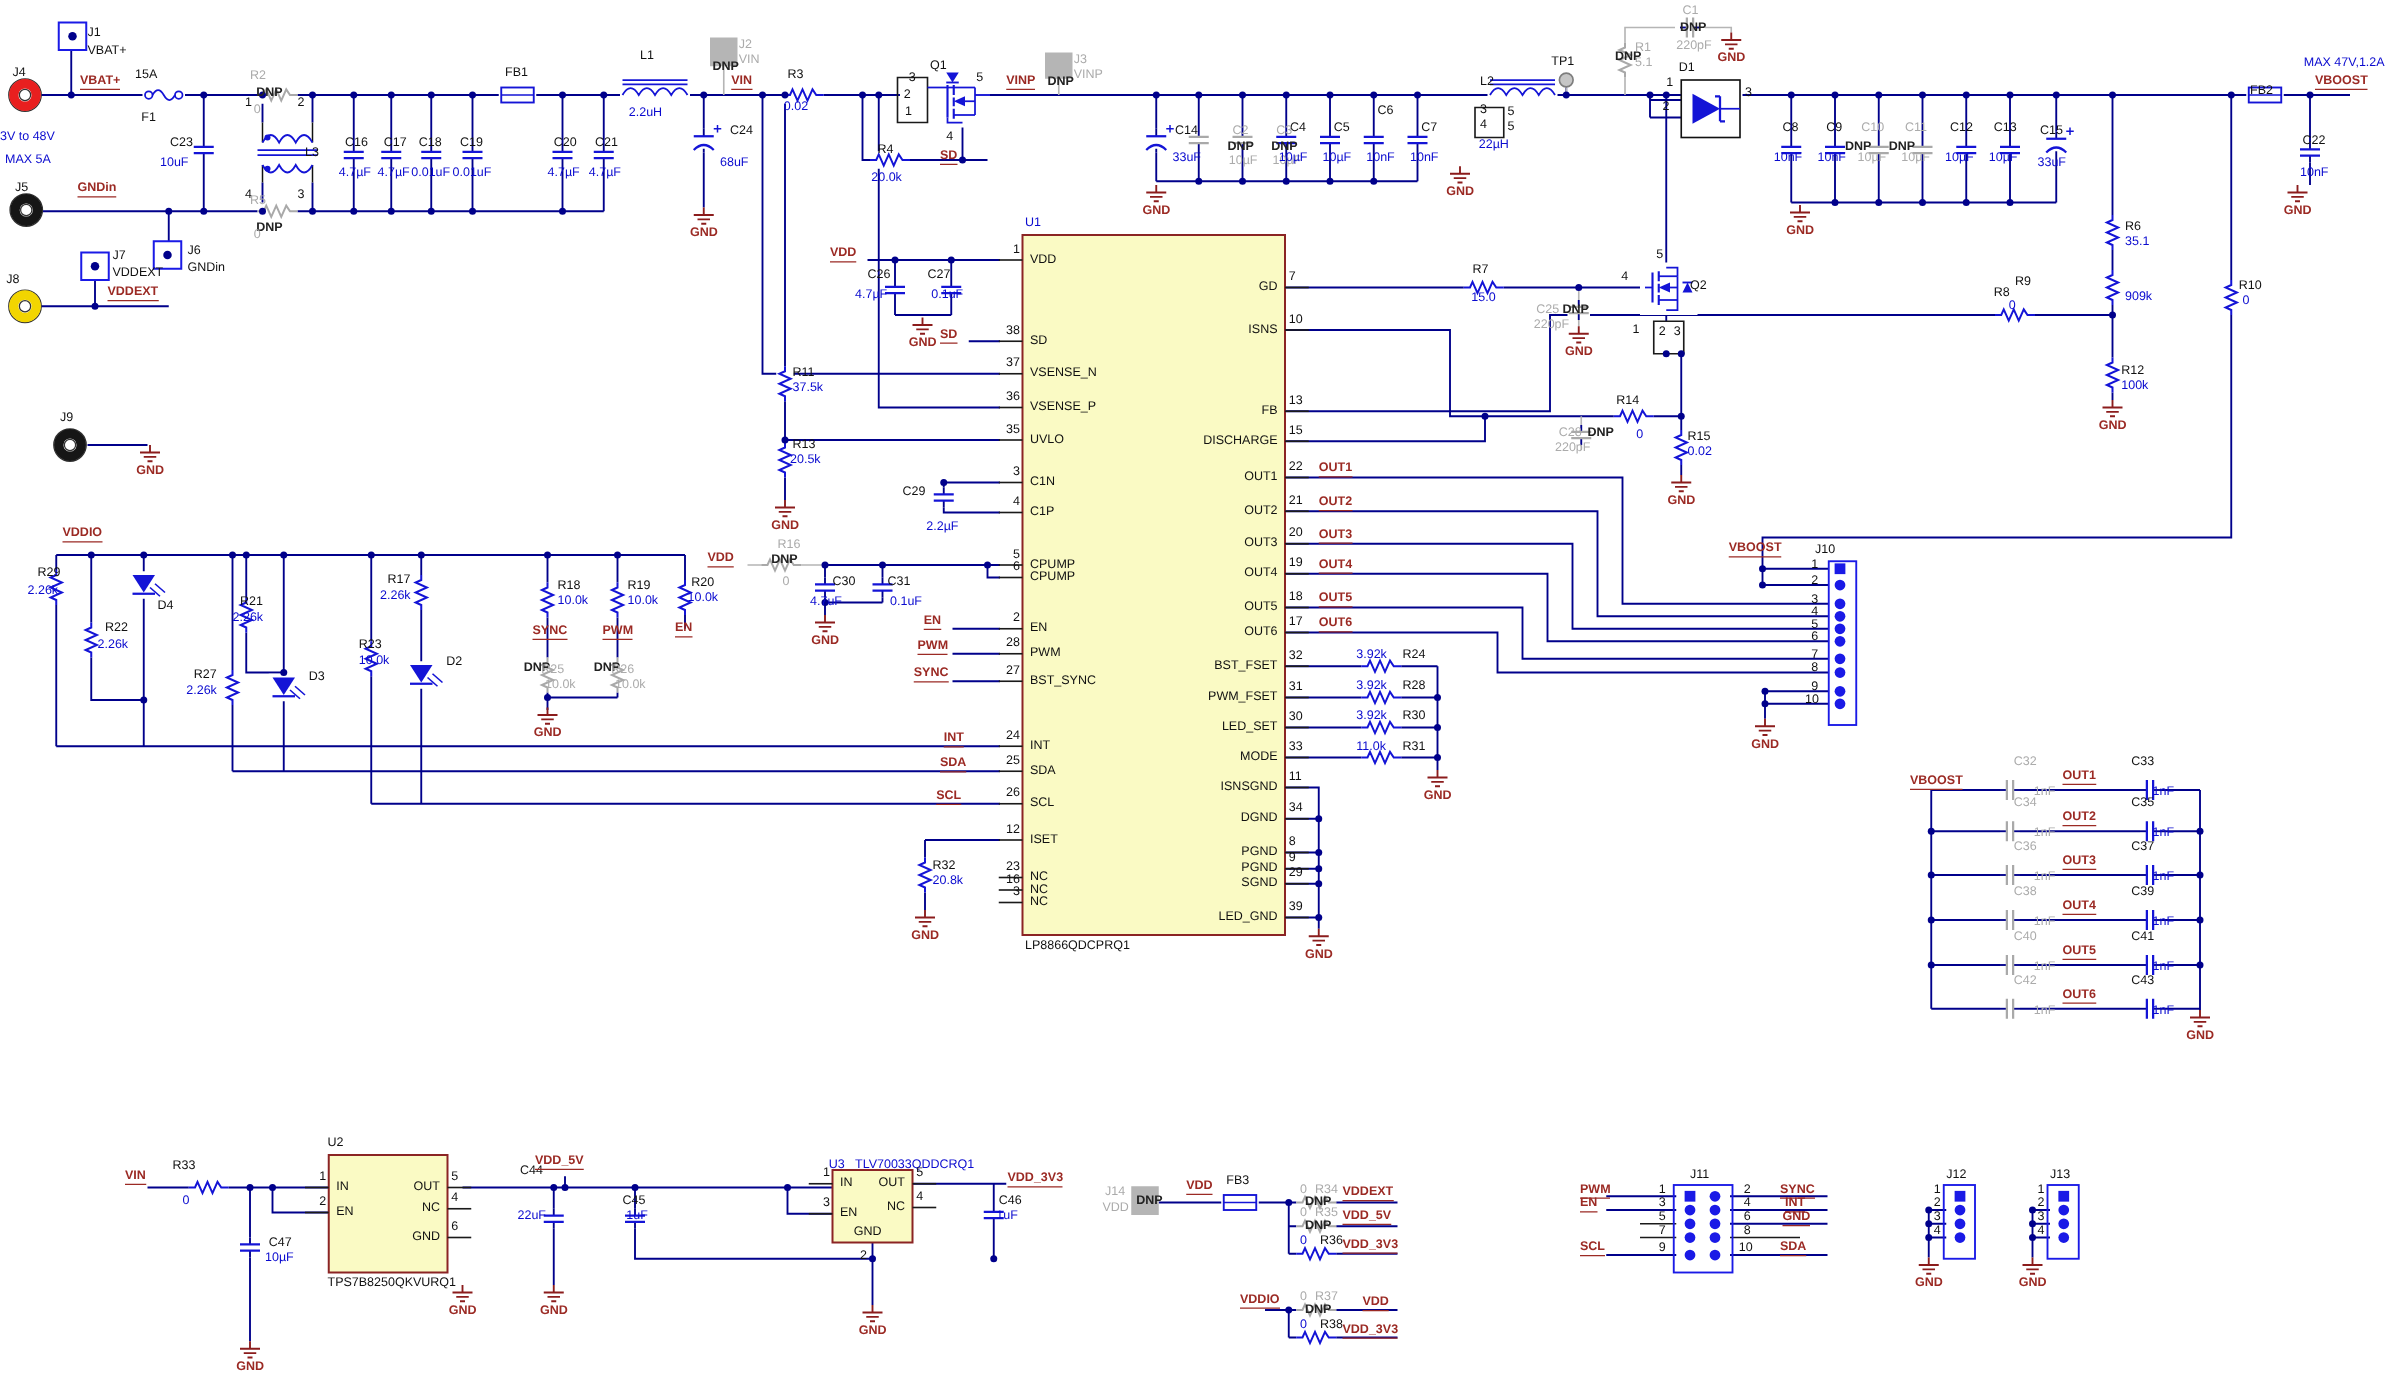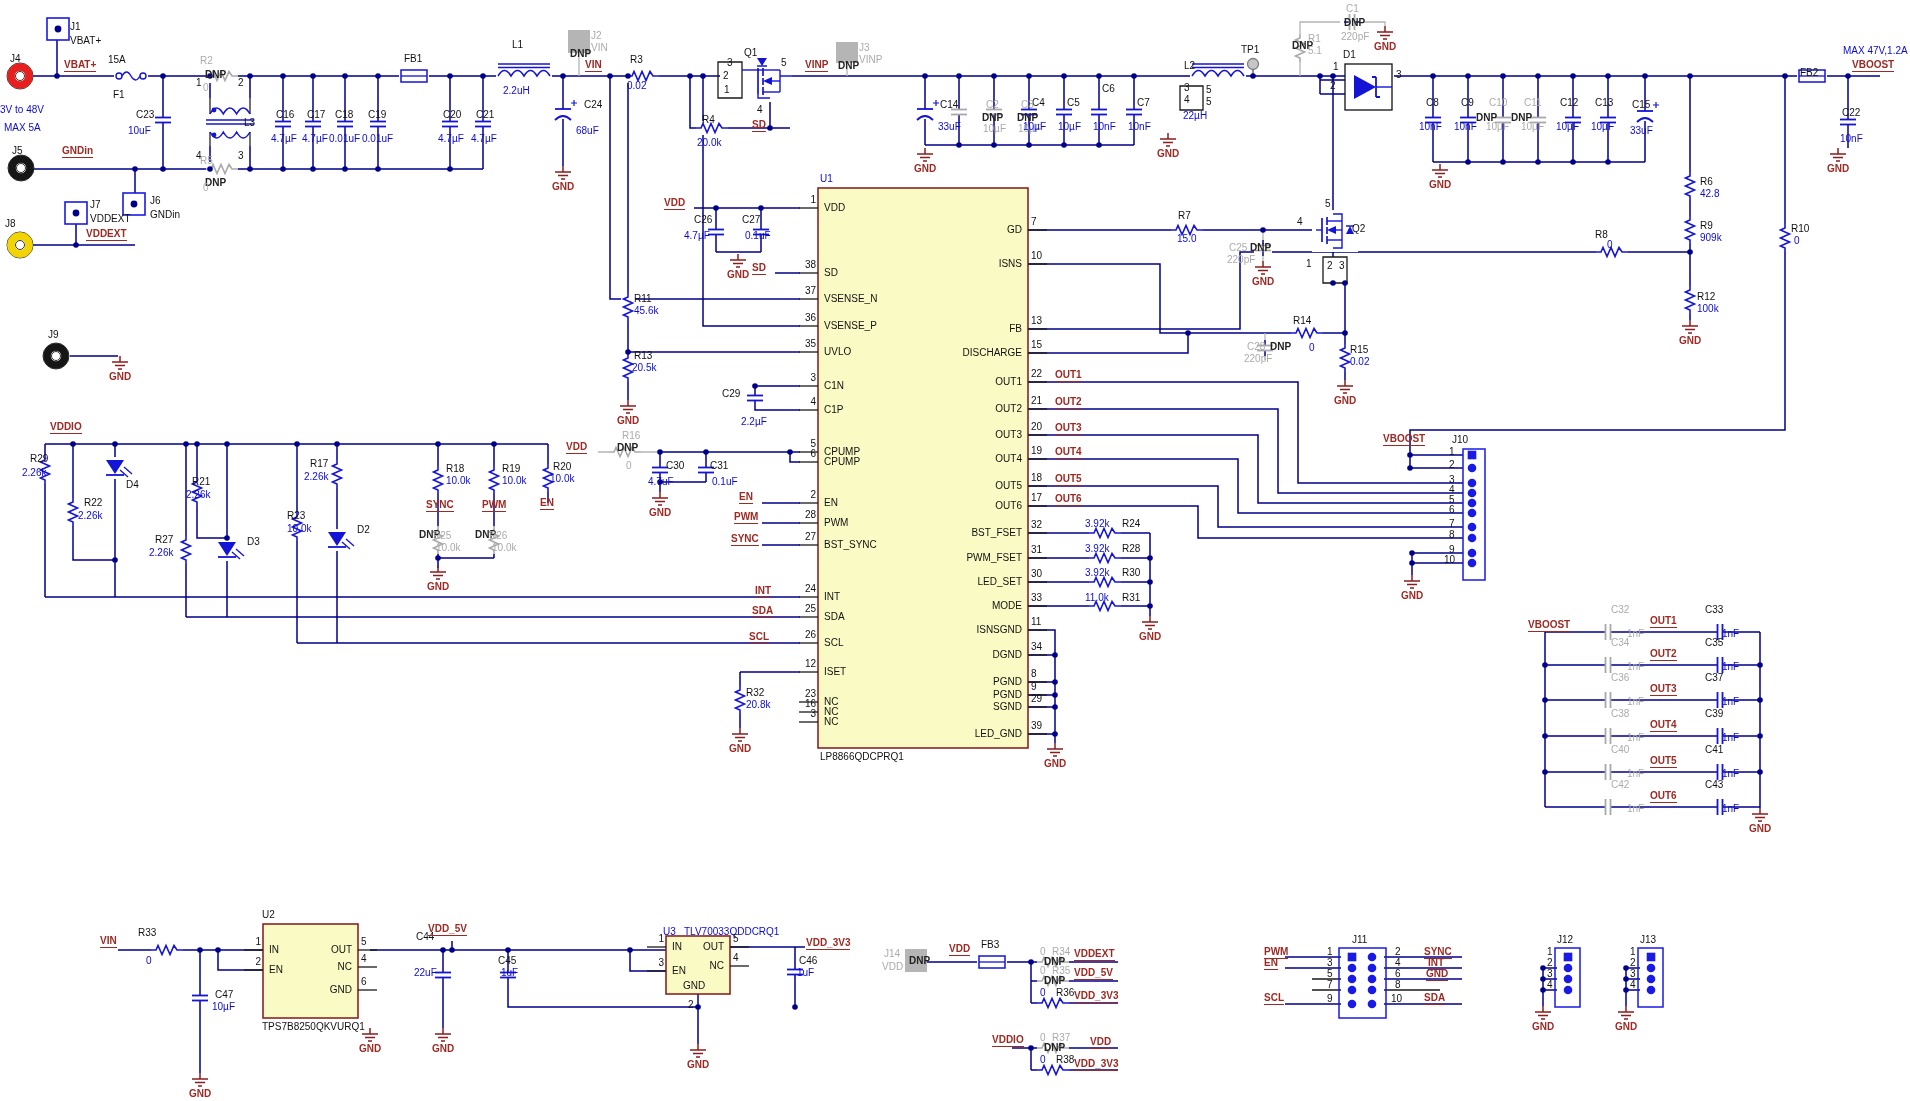--- a/index.html
+++ b/index.html
@@ -981,21 +981,21 @@
       <span class="lbl k" style="left:1102px;top:84px">C6</span>
       <span class="lbl k" style="left:1137px;top:98px">C7</span>
       <span class="lbl k" style="left:1426px;top:98px">C8</span>
       <span class="lbl k" style="left:1461px;top:98px">C9</span>
       <span class="lbl k" style="left:1560px;top:98px">C12</span>
       <span class="lbl k" style="left:1595px;top:98px">C13</span>
       <span class="lbl k" style="left:1632px;top:100px">C15</span>
       <span class="lbl k" style="left:1800px;top:68px">FB2</span>
       <span class="lbl k" style="left:1842px;top:108px">C22</span>
       <span class="lbl k" style="left:1700px;top:177px">R6</span>
-      <span class="lbl k" style="left:1700px;top:221px">R9</span>
+      <span class="lbl k" style="left:1612px;top:221px">R9</span>
       <span class="lbl k" style="left:1595px;top:230px">R8</span>
       <span class="lbl k" style="left:1697px;top:292px">R12</span>
       <span class="lbl k" style="left:1791px;top:224px">R10</span>
       <span class="lbl k" style="left:1178px;top:211px">R7</span>
       <span class="lbl k" style="left:1293px;top:316px">R14</span>
       <span class="lbl k" style="left:1350px;top:345px">R15</span>
       <span class="lbl k" style="left:1352px;top:224px">Q2</span>
       <span class="lbl k" style="left:634px;top:294px">R11</span>
       <span class="lbl k" style="left:634px;top:351px">R13</span>
       <span class="lbl k" style="left:694px;top:215px">C26</span>
@@ -1161,29 +1161,29 @@
       <span class="lbl b" style="left:1058px;top:122px">10µF</span>
       <span class="lbl b" style="left:1093px;top:122px">10nF</span>
       <span class="lbl b" style="left:1128px;top:122px">10nF</span>
       <span class="lbl b" style="left:1183px;top:111px">22µH</span>
       <span class="lbl b" style="left:1419px;top:122px">10nF</span>
       <span class="lbl b" style="left:1454px;top:122px">10nF</span>
       <span class="lbl b" style="left:1556px;top:122px">10µF</span>
       <span class="lbl b" style="left:1591px;top:122px">10µF</span>
       <span class="lbl b" style="left:1630px;top:126px">33uF</span>
       <span class="lbl b" style="left:1840px;top:134px">10nF</span>
-      <span class="lbl b" style="left:1700px;top:189px">42.8</span>
+      <span class="lbl b" style="left:1700px;top:189px">35.1</span>
       <span class="lbl b" style="left:1700px;top:233px">909k</span>
       <span class="lbl b" style="left:1607px;top:240px">0</span>
       <span class="lbl b" style="left:1697px;top:304px">100k</span>
       <span class="lbl b" style="left:1794px;top:236px">0</span>
       <span class="lbl b" style="left:1177px;top:234px">15.0</span>
       <span class="lbl b" style="left:1309px;top:343px">0</span>
       <span class="lbl b" style="left:1350px;top:357px">0.02</span>
-      <span class="lbl b" style="left:634px;top:306px">45.6k</span>
+      <span class="lbl b" style="left:634px;top:306px">37.5k</span>
       <span class="lbl b" style="left:632px;top:363px">20.5k</span>
       <span class="lbl b" style="left:684px;top:231px">4.7µF</span>
       <span class="lbl b" style="left:745px;top:231px">0.1uF</span>
       <span class="lbl b" style="left:741px;top:417px">2.2µF</span>
       <span class="lbl b" style="left:648px;top:477px">4.7uF</span>
       <span class="lbl b" style="left:712px;top:477px">0.1uF</span>
       <span class="lbl b" style="left:746px;top:700px">20.8k</span>
       <span class="lbl b" style="left:1085px;top:519px">3.92k</span>
       <span class="lbl b" style="left:1085px;top:544px">3.92k</span>
       <span class="lbl b" style="left:1085px;top:568px">3.92k</span>

